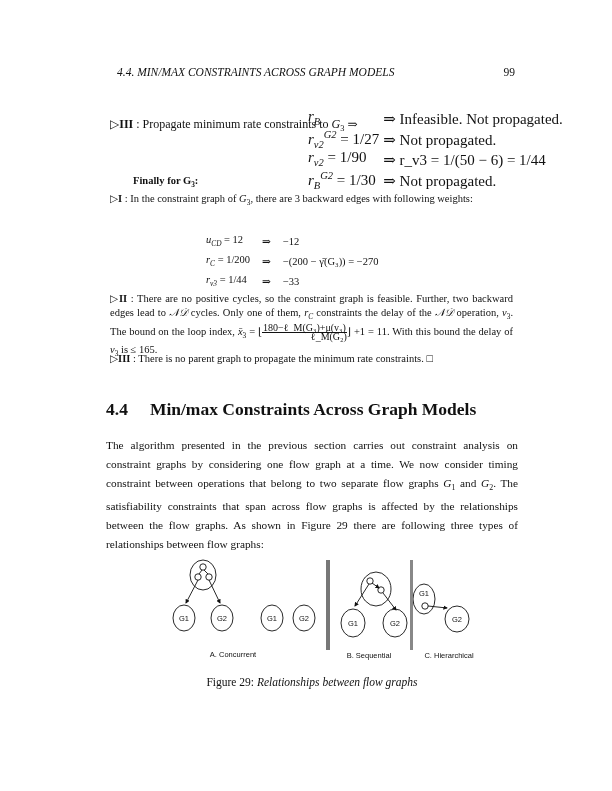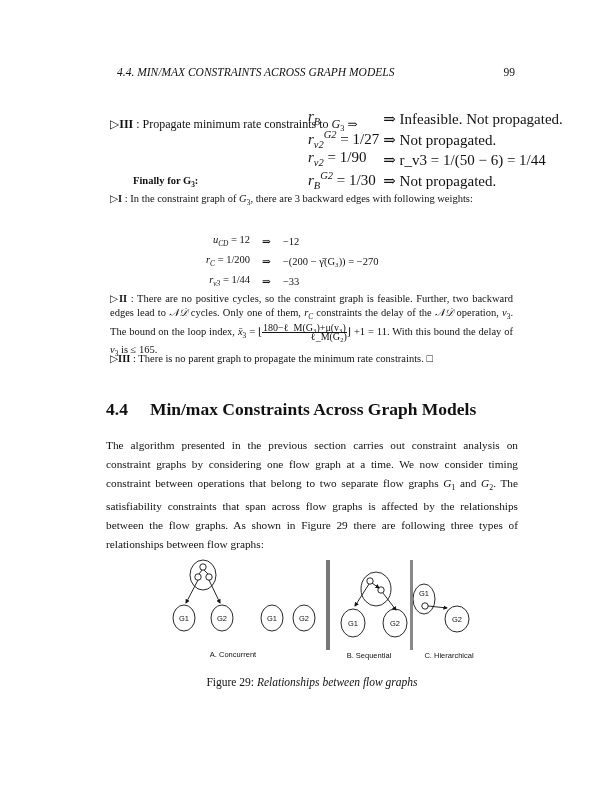--- a/index.html
+++ b/index.html
@@ -13,21 +13,21 @@
   .step3 { left: 110px; top: 117px; font-size: 12px; }
   .cases { left: 308px; top: 110px; font-size: 15px; line-height: 12.5px; }
   .cases table { border-collapse: collapse; }
   .cases td { padding: 0 4px 0 0; white-space: nowrap; }
   .finally { left: 110px; top: 175px; font-size: 10.5px; font-weight: bold; margin-left: 23px; }
   .para { font-size: 10.5px; line-height: 14px; text-align: justify; }
   .p1 { left: 110px; top: 192px; width: 403px; }
   .eqs { left: 200px; top: 232px; font-size: 10.5px; line-height: 16px; }
   .eqs table { border-collapse: collapse; }
   .eqs td { padding: 0 6px; white-space: nowrap; }
-  .eqs td.l { text-align: right; }
+  .eqs td.l { }
   .p2 { left: 110px; top: 292px; width: 403px; }
   .p3 { left: 110px; top: 352px; width: 403px; }
   .sec { left: 106px; top: 399px; font-size: 17.5px; font-weight: bold; }
   .sec .n { margin-right: 22px; }
   .body { left: 106px; top: 436px; width: 412px; font-size: 11.3px; line-height: 19px; text-align: justify; }
   .fig { left: 160px; top: 556px; width: 340px; height: 110px; }
   .caption { left: 106px; top: 676px; width: 412px; text-align: center; font-size: 11.5px; }
   .figlabel { font-family: "Liberation Sans", "DejaVu Sans", sans-serif; font-size: 7.5px; }
   sub, sup { font-size: 70%; }
   .frac { display: inline-block; vertical-align: middle; text-align: right; font-size: 10px; line-height: 8px; }

